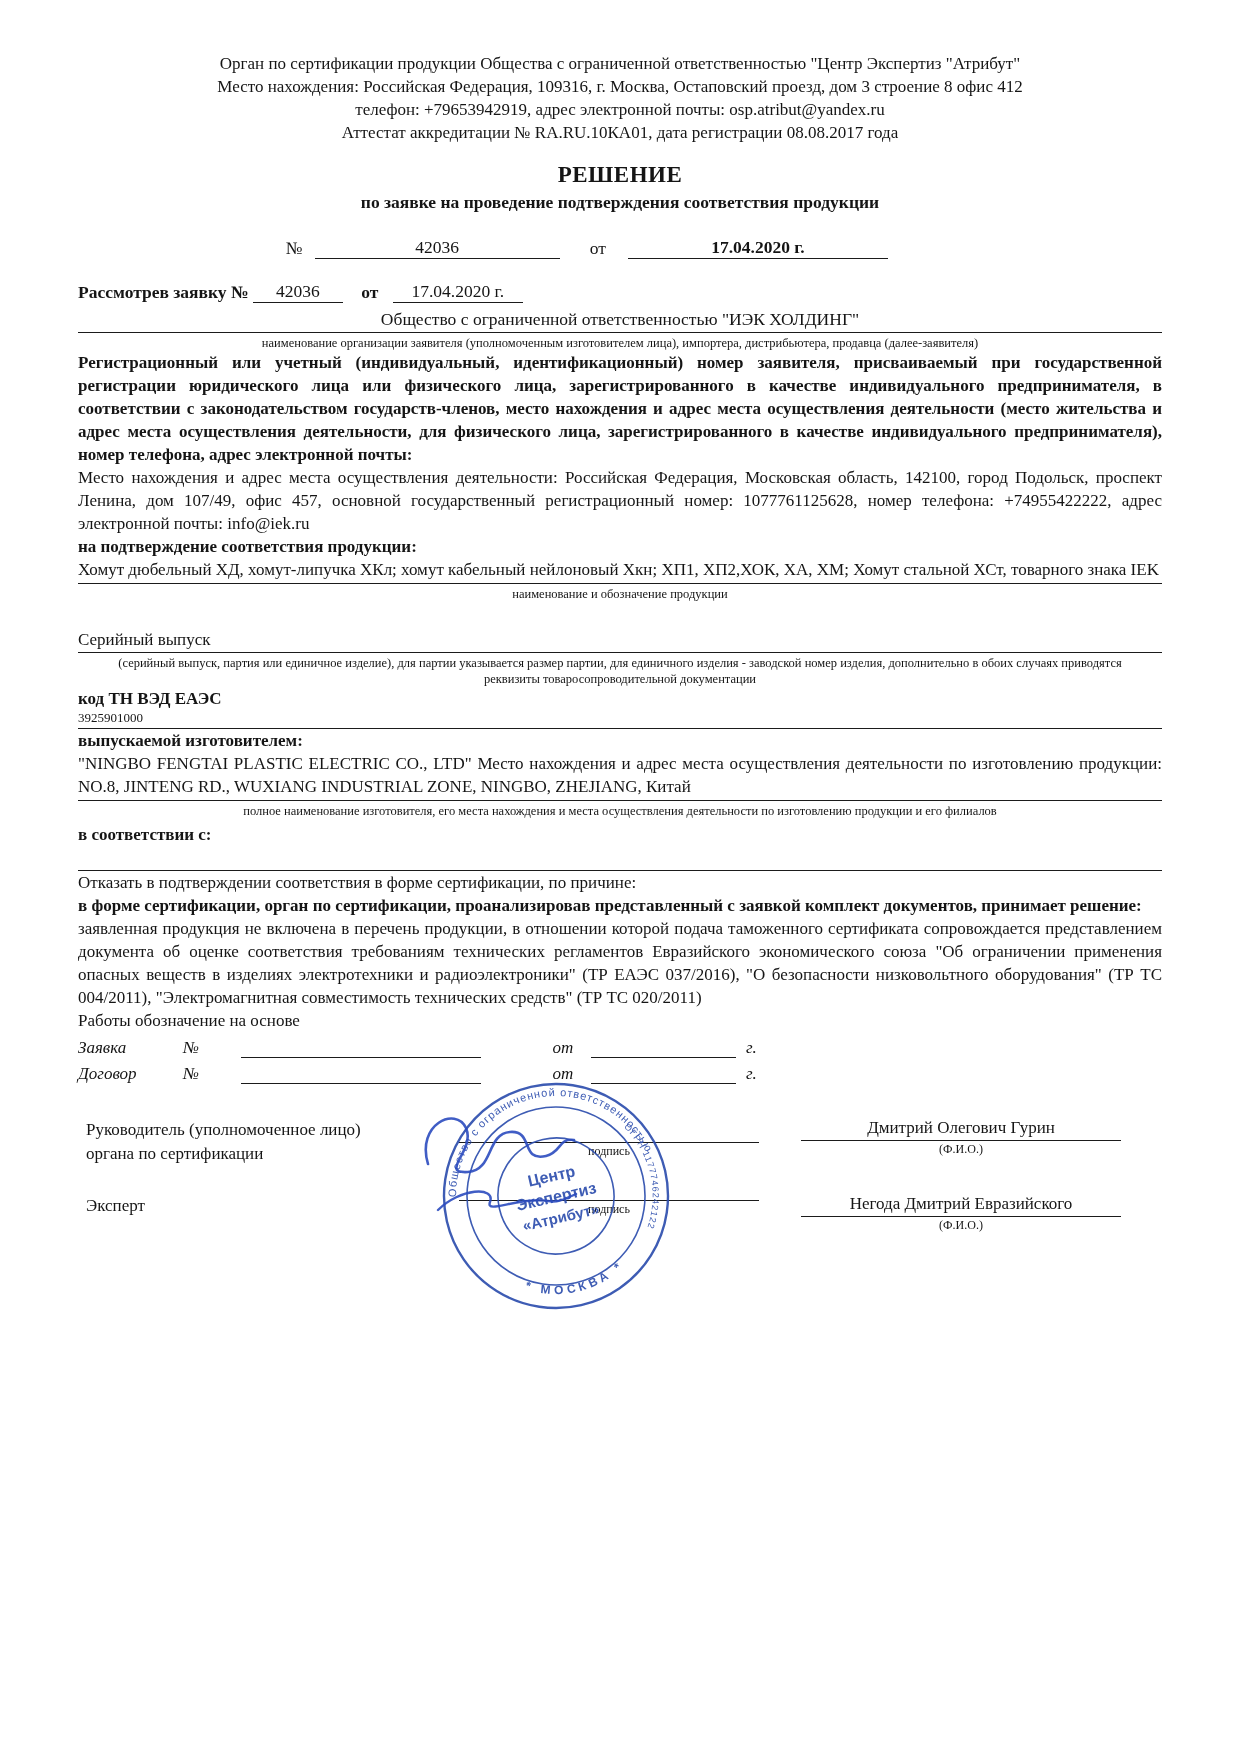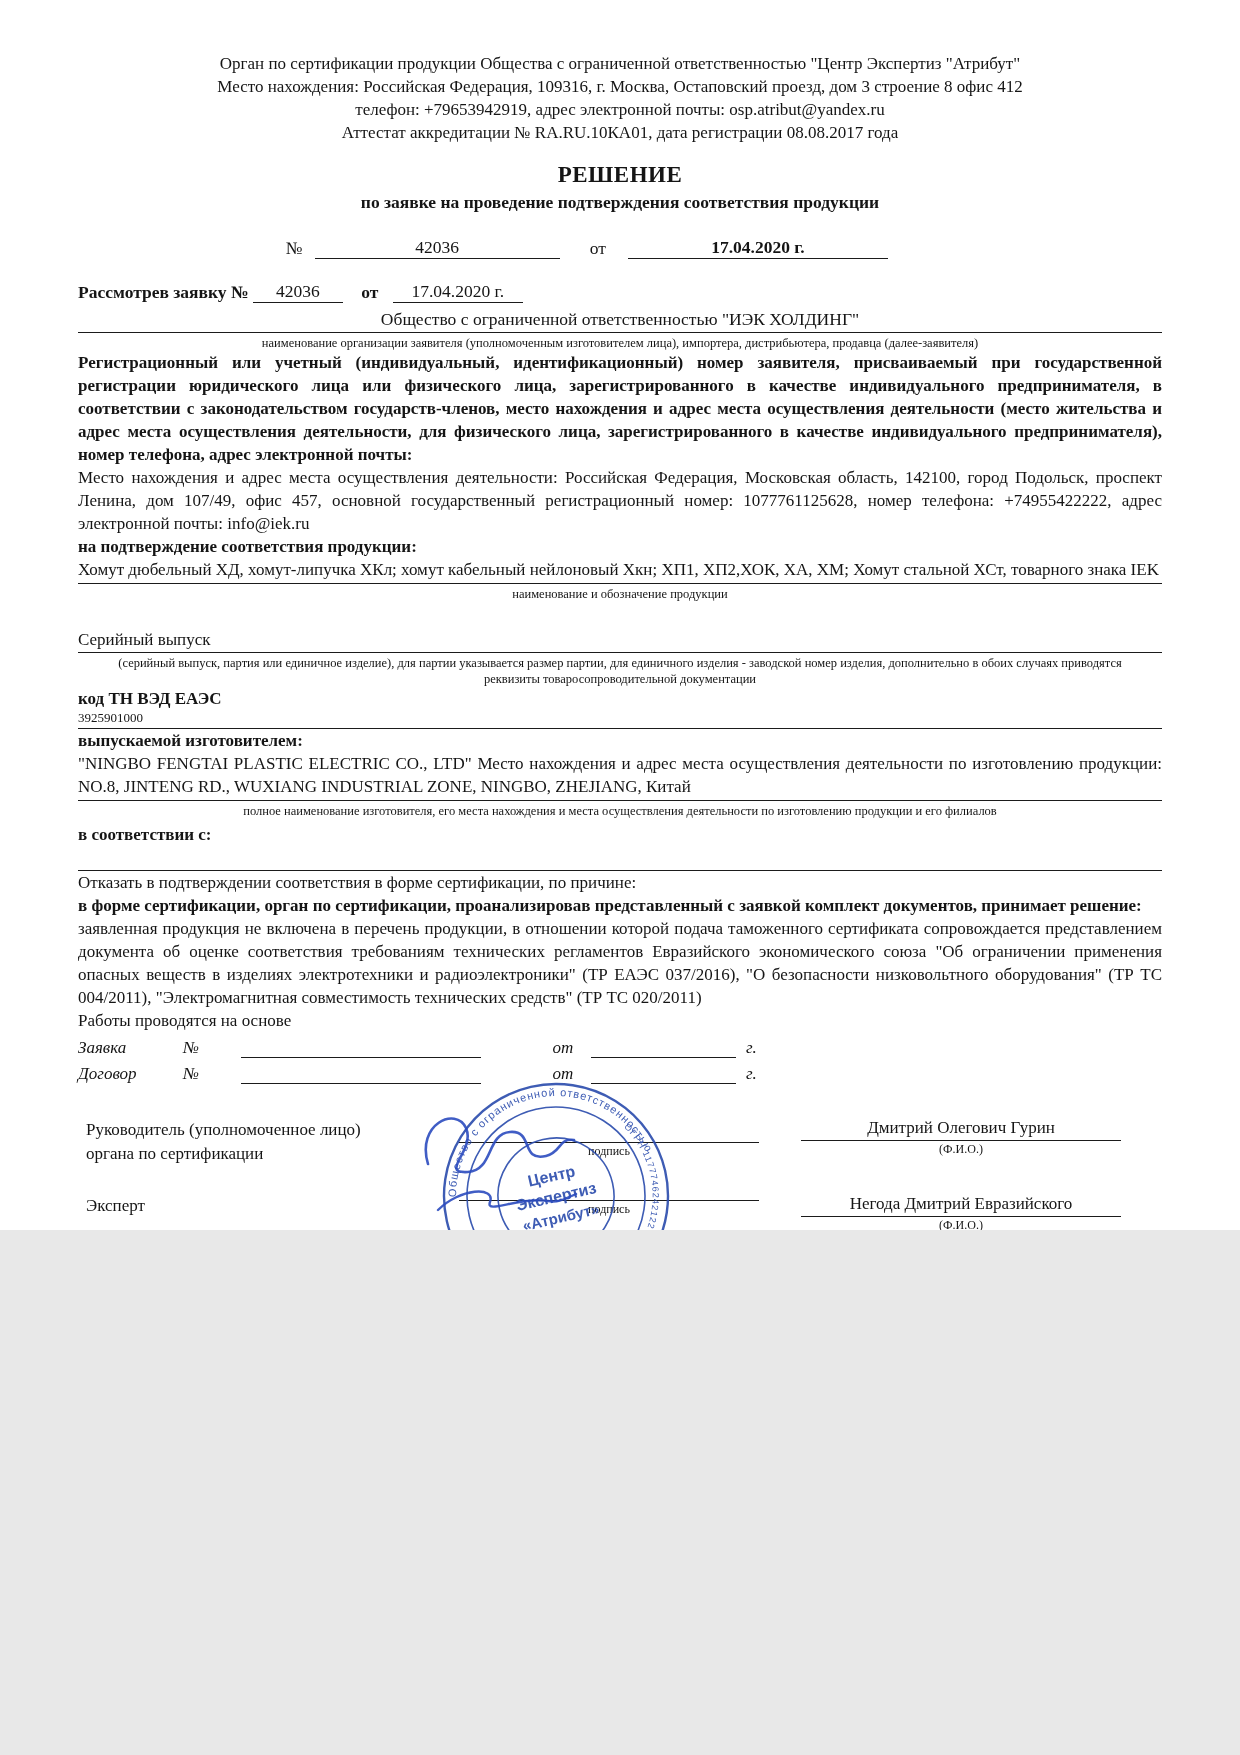--- a/index.html
+++ b/index.html
@@ -1,19 +1,19 @@
 <!DOCTYPE html>
 <html><head>
 <meta charset="utf-8">
 <style>
   html, body { margin: 0; padding: 0; background: #e8e8e8; }
   .page {
     position: relative;
     width: 1240px;
-    height: 1230px;
+    height: 1755px;
     margin: 0 auto;
     background: #ffffff;
     font-family: "Liberation Serif", serif;
     color: #151515;
     overflow: hidden;
   }
   .content { padding: 52px 78px 0 78px; }
 
   .hdr { text-align: center; font-size: 17px; line-height: 23px; }
   .title { text-align: center; font-weight: bold; font-size: 23px; letter-spacing: .5px; margin-top: 18px; }
@@ -109,21 +109,21 @@
     <p class="body just underlined-block">"NINGBO FENGTAI PLASTIC ELECTRIC CO., LTD" Место нахождения и адрес места осуществления деятельности по изготовлению продукции: NO.8, JINTENG RD., WUXIANG INDUSTRIAL ZONE, NINGBO, ZHEJIANG, Китай</p>
     <div class="caption">полное наименование изготовителя, его места нахождения и места осуществления деятельности по изготовлению продукции и его филиалов</div>
     <p class="body b" style="margin-top:4px;">в соответствии с:</p>
 
     <div class="doc-line" style="height:24px;"></div>
 
     <p class="body">Отказать в подтверждении соответствия в форме сертификации, по причине:</p>
     <p class="body just b sec-gap-m">в форме сертификации, орган по сертификации, проанализировав представленный с заявкой комплект документов, принимает решение:</p>
     <p class="body just">заявленная продукция не включена в перечень продукции, в отношении которой подача таможенного сертификата сопровождается представлением документа об оценке соответствия требованиям технических регламентов Евразийского экономического союза "Об ограничении применения опасных веществ в изделиях электротехники и радиоэлектроники" (ТР ЕАЭС 037/2016), "О безопасности низковольтного оборудования" (ТР ТС 004/2011), "Электромагнитная совместимость технических средств" (ТР ТС 020/2011)</p>
 
-    <p class="body sec-gap-l">Работы проводятся на основе</p>
+    <p class="body sec-gap-l">Работы обозначение на основе</p>
     <div class="works-row">
       <span class="works-label">Заявка</span>
       <span class="works-no">№</span>
       <span class="wline1"></span>
       <span class="wfrom">от</span>
       <span class="wline2"></span>
       <span class="wyear">г.</span>
     </div>
     <div class="works-row">
       <span class="works-label">Договор</span>

